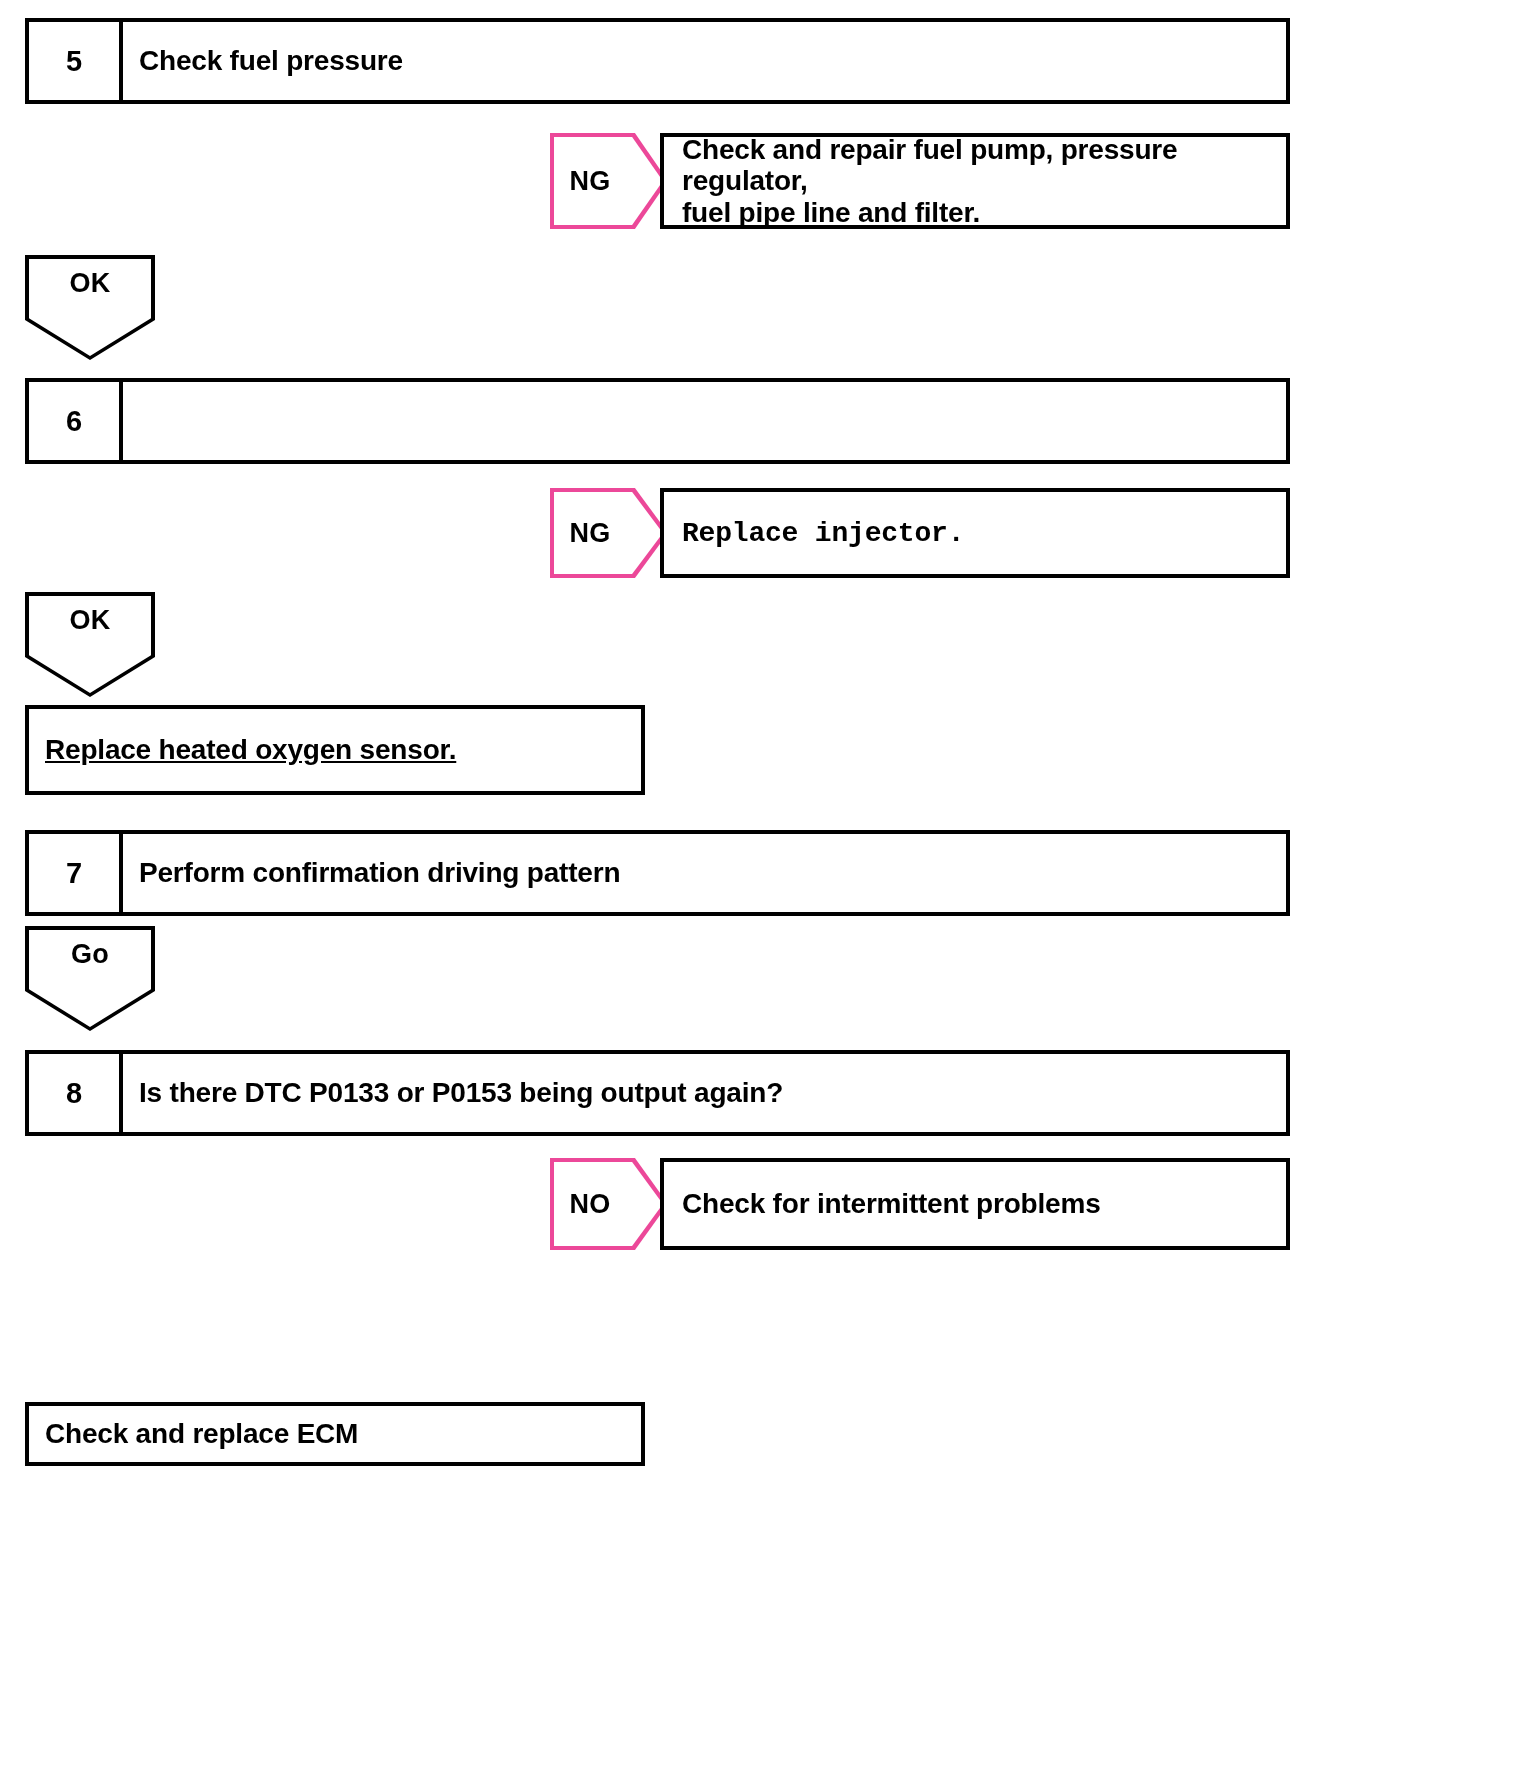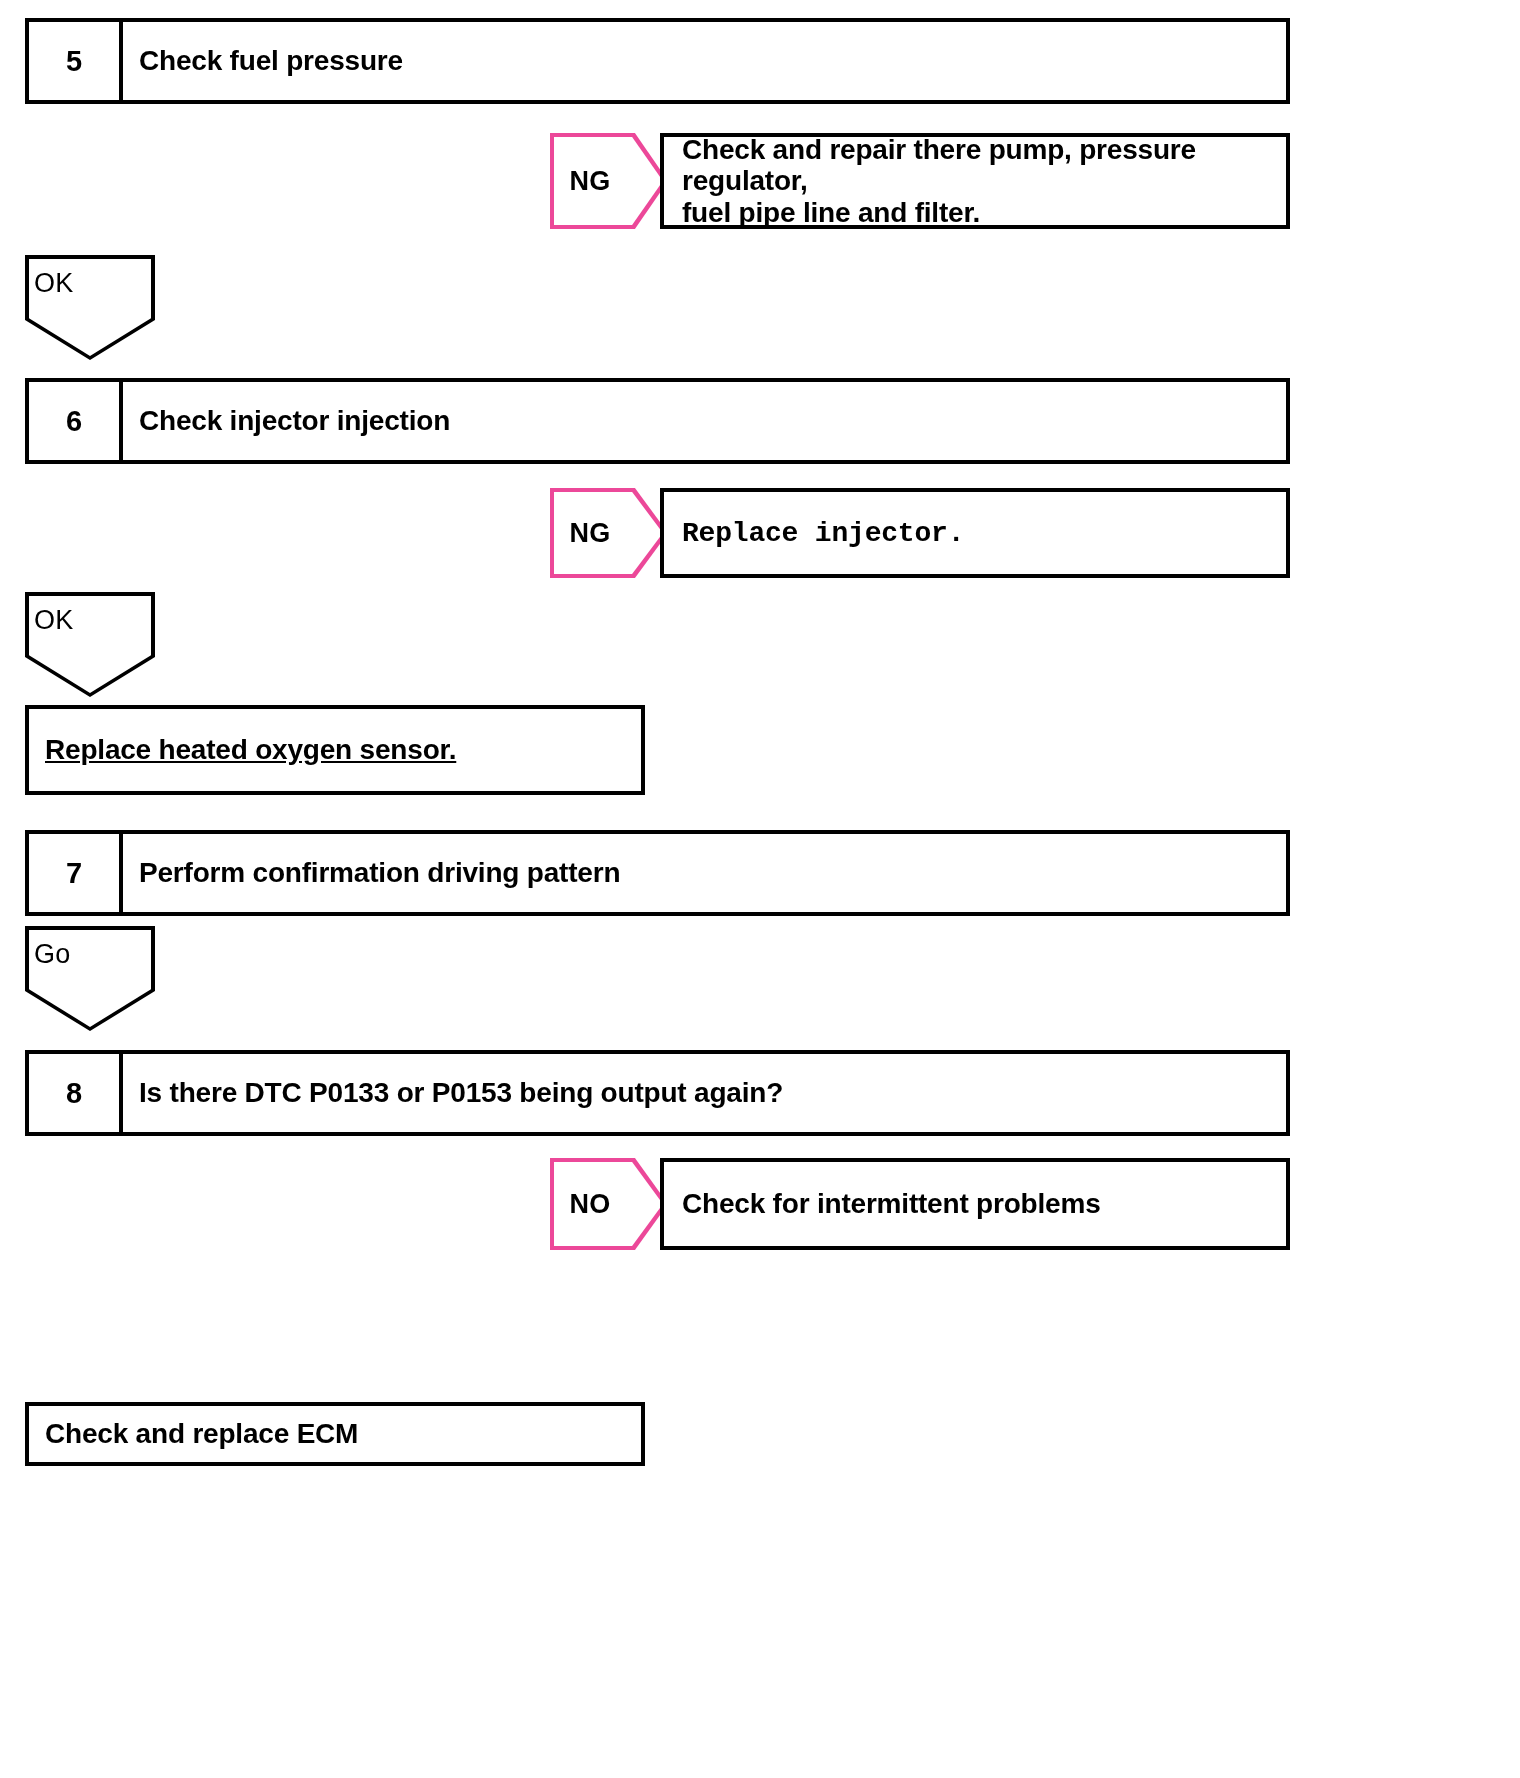--- a/index.html
+++ b/index.html
@@ -80,24 +80,25 @@
     position: absolute;
     left: 4px; top: 4px;
     width: calc(100% - 8px);
     height: calc(100% - 8px);
     background: #fff;
     -webkit-clip-path: polygon(0 0, 100% 0, 100% 61%, 50% 100%, 0 61%);
     clip-path: polygon(0 0, 100% 0, 100% 61%, 50% 100%, 0 61%);
   }
   .down-arrow .lbl {
     position: absolute;
-    left: 9px; top: 13px;
+    left: 0; top: 13px;
     width: 100%;
+    text-align: center;
     font-size: 27px;
-    font-weight: normal;
+    font-weight: bold;
     letter-spacing: 0.3px;
     z-index: 3;
   }
 
   
   .right-arrow {
     position: absolute;
     background: #ec4899;
     -webkit-clip-path: polygon(0 0, 72% 0, 100% 50%, 72% 100%, 0 100%);
     clip-path: polygon(0 0, 72% 0, 100% 50%, 72% 100%, 0 100%);
@@ -132,33 +133,32 @@
     <div class="step-num">5</div>
     <div class="step-text">Check fuel pressure</div>
   </div>
 
   <div class="right-arrow" style="left:550px; top:133px; width:118px; height:96px;">
     <div class="inner"></div>
     <div class="lbl">NG</div>
   </div>
   <div class="action-box multiline" style="left:660px; top:133px; width:630px; height:96px; padding-left:18px;">
     <div>
-      <div>Check and repair there pump, pressure regulator,</div>
+      <div>Check and repair fuel pump, pressure regulator,</div>
       <div>fuel pipe line and filter.</div>
     </div>
   </div>
 
   <div class="down-arrow" style="left:25px; top:255px; width:130px; height:105px;">
     <div class="inner"></div>
     <div class="lbl">OK</div>
   </div>
 
   <div class="step-box" style="left:25px; top:378px; width:1265px; height:86px;">
     <div class="step-num">6</div>
-    <div class="step-text">Check injector injection</div>
   </div>
 
   <div class="right-arrow" style="left:550px; top:488px; width:118px; height:90px;">
     <div class="inner"></div>
     <div class="lbl">NG</div>
   </div>
   <div class="action-box" style="left:660px; top:488px; width:630px; height:90px; padding-left:18px;font-family:Liberation Mono, monospace;">
     <span>Replace injector.</span>
   </div>
 

